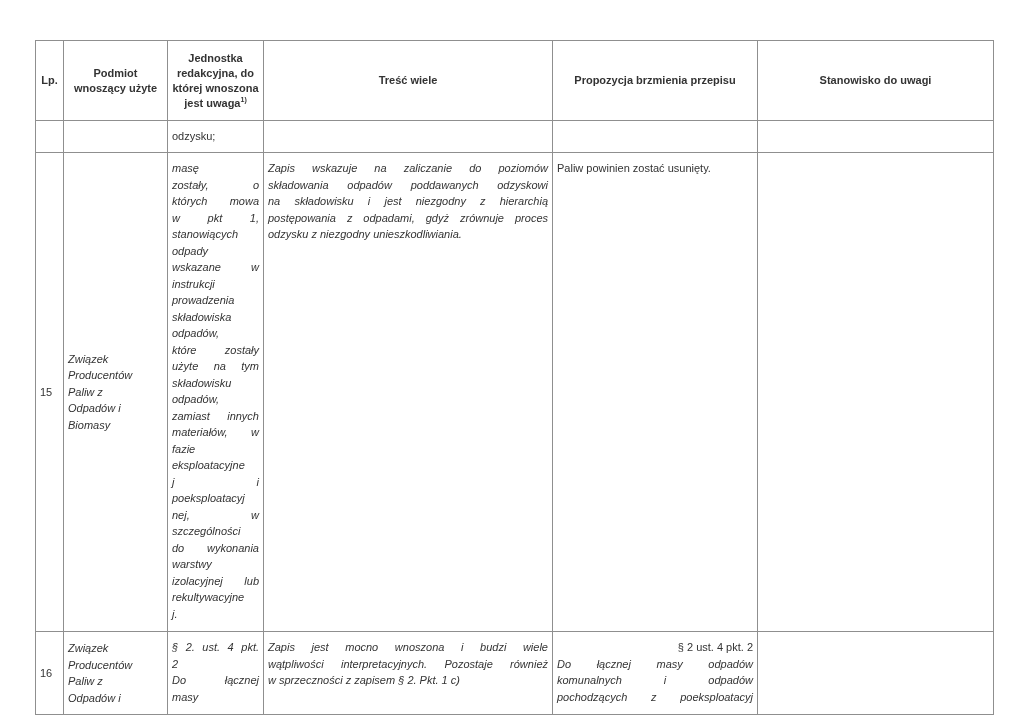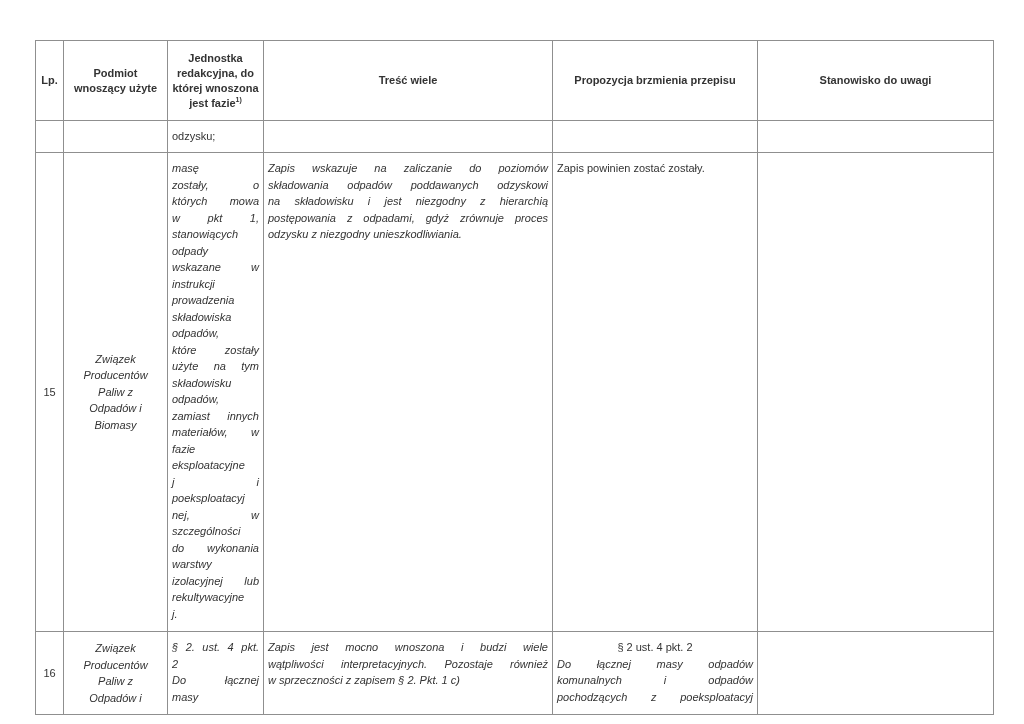--- a/index.html
+++ b/index.html
@@ -48,46 +48,46 @@
   .doc-table sup {
     font-size: 7px;
     vertical-align: super;
     line-height: 0;
   }
   tr.r-header  { height: 80px; }
   tr.r-partial td { height: 17px; }
   tr.r15 td { height: 464px; }
   tr.r16 td { height: 68px; }
   td.c-mid { vertical-align: middle; }
-  td.c-center { text-align: center; }
+  td.c-center { text-align: left; }
   .tline { white-space: normal; font-style: italic; }
   .tline.just {
     text-align: justify;
     text-align-last: justify;
   }
-  .plainline { text-align: center; }
+  .plainline { text-align: right; }
 </style>
 </head>
 <body>
 
 <div class="page">
   <table class="doc-table">
     <colgroup>
       <col style="width:28px">
       <col style="width:104px">
       <col style="width:96px">
       <col style="width:289px">
       <col style="width:205px">
       <col style="width:236px">
     </colgroup>
     <thead>
       <tr class="r-header">
         <th>Lp.</th>
         <th>Podmiot wnoszący użyte</th>
-        <th><span>Jednostka redakcyjna, do której wnoszona jest fazie</span><sup>1)</sup></th>
+        <th><span>Jednostka redakcyjna, do której wnoszona jest uwaga</span><sup>1)</sup></th>
         <th>Treść wiele</th>
         <th>Propozycja brzmienia przepisu</th>
         <th>Stanowisko do uwagi</th>
       </tr>
     </thead>
     <tbody>
       <tr class="r-partial">
         <td></td>
         <td></td>
         <td>odzysku;</td>
@@ -134,21 +134,21 @@
             <div class="tline just">rekultywacyjne</div>
             <div class="tline just">j.</div>
           </td>
         <td>
             <div class="tline just">Zapis wskazuje na zaliczanie do poziomów</div>
             <div class="tline just">składowania odpadów poddawanych odzyskowi</div>
             <div class="tline just">na składowisku i jest niezgodny z hierarchią</div>
             <div class="tline just">postępowania z odpadami, gdyż zrównuje proces</div>
             <div class="tline">odzysku z niezgodny unieszkodliwiania.</div>
           </td>
-        <td>Zapis powinien zostać zostały.</td>
+        <td>Paliw powinien zostać usunięty.</td>
         <td></td>
       </tr>
       <tr class="r16">
         <td class="c-mid c-center">16</td>
         <td class="c-mid c-center">
             <div class="tline">Związek</div>
             <div class="tline">Producentów</div>
             <div class="tline">Paliw z</div>
             <div class="tline">Odpadów i</div>
           </td>

